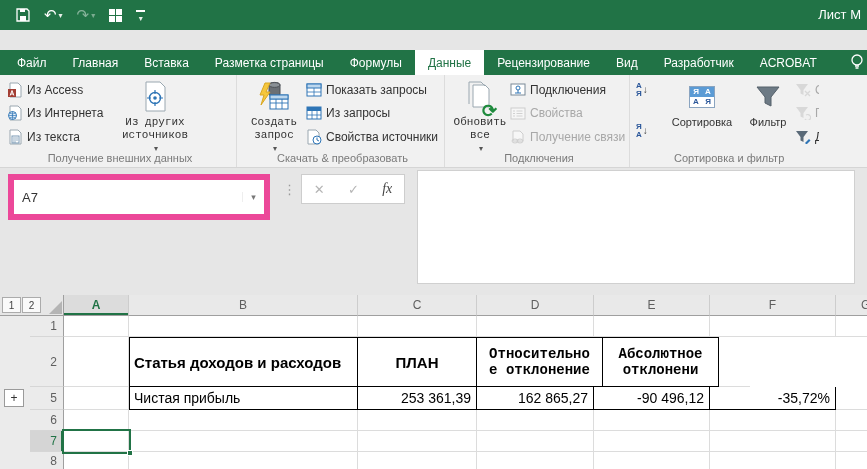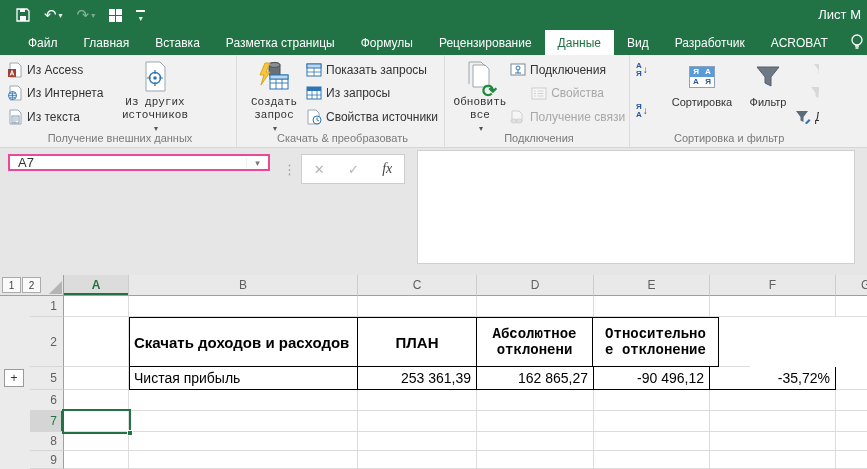--- a/index.html
+++ b/index.html
@@ -15,52 +15,52 @@
   .qbtn .dd { font-size:8px; color:#e8f0ea; }
   .qbtn.disabled { opacity:.45; }
   .gridicon { width:13px; height:13px; display:grid; grid-template-columns:6px 6px; grid-template-rows:6px 6px; gap:1px; }
   .gridicon span { background:#fff; }
   .qcustom { display:flex; flex-direction:column; align-items:center; line-height:5px; color:#fff; }
   .qcustom .bar { width:9px; border-top:2px solid #fff; margin-bottom:2px; }
   .qcustom .dd { font-size:8px; }
   .wintitle { position:absolute; right:6px; top:7px; color:#fff; font-size:13px; white-space:nowrap; }
 
   
-  .tabbar { height:25px; background:#217346; display:flex; align-items:stretch; padding-left:15px; position:relative; }
+  .tabbar { height:25px; background:#217346; display:flex; align-items:stretch; padding-left:4px; position:relative;margin-top:20px; }
   .tab { color:#fff; font-size:12px; padding:0 13px; display:flex; align-items:center; cursor:pointer; white-space:nowrap; }
   .tab.active { background:#fff; color:#217346; }
   .tellme { position:absolute; right:2px; top:3px; }
 
   
   .ribbon { height:93px; background:#f1f1f1; border-bottom:1px solid #d5d5d5; display:flex; }
   .rgroup { position:relative; height:100%; border-right:1px solid #dcdcdc; flex-shrink:0; overflow:hidden; }
   .glabel { position:absolute; bottom:3px; left:4px; right:0; text-align:center; font-size:11px; color:#7a7a7a; white-space:nowrap; }
   .gcontent { display:flex; align-items:flex-start; padding:4px 4px 0 6px; height:74px; }
   .smallstack { display:flex; flex-direction:column; justify-content:space-between; height:68px; flex-shrink:0; }
   .sbtn { display:flex; align-items:center; gap:4px; font-size:12px; color:#333; height:21px; cursor:pointer; white-space:nowrap; }
   .sbtn .icon { width:17px; height:16px; flex-shrink:0; display:flex; align-items:center; justify-content:center; }
-  .sbtn.disabled { color:#a8a8a8;justify-content:center; }
+  .sbtn.disabled { color:#a8a8a8; }
   .sbtn.disabled svg { opacity:.4; filter:grayscale(1); }
   .lbtn { display:flex; flex-direction:column; align-items:center; font-size:11px; color:#333; text-align:center;
           line-height:13px; cursor:pointer; flex-shrink:0; padding-top:1px; }
   .lbtn .bigicon { height:34px; display:flex; align-items:center; justify-content:center; margin-bottom:2px; }
   .pl { white-space:pre-line;font-family:Liberation Mono, monospace; }
   .dda { font-size:8px; color:#555; margin-left:2px; }
 
   
   .sorticon { display:flex; align-items:center; gap:1px; }
   .sletters { display:flex; flex-direction:column; font-size:8px; line-height:8px; font-weight:bold; color:#2b579a; }
   .sarrow { color:#444; font-size:10px; }
   .sortbox { width:26px; height:22px; border:1px solid #8aa4c0; display:grid; grid-template-columns:1fr 1fr; font-size:8px; font-weight:bold; text-align:center; line-height:10px; }
   .sortbox .b1 { background:#5b9bd5; color:#fff; }
   .sortbox .b2 { background:#fff; color:#2b579a; }
 
   
   .fbar { position:relative; height:127px; background:#e6e6e6; }
-  .namebox { position:absolute; left:8px; top:6px; width:262px; height:17px; background:#fff; border:2px solid #ec4899;
+  .namebox { position:absolute; left:8px; top:6px; width:262px; height:46px; background:#fff; border:6px solid #ec4899;
              display:flex; align-items:center; font-size:13px; color:#333; }
   .namebox .val { flex:1; padding-left:8px; }
   .namebox .nbdd { width:22px; text-align:center; color:#777; font-size:9px; border-left:1px solid #eee; }
   .fdots { position:absolute; left:283px; top:6px; height:30px; display:flex; align-items:center; color:#9a9a9a; font-size:13px; }
   .fxbox { position:absolute; left:301px; top:6px; width:104px; height:30px; background:#fff; border:1px solid #cdcdcd;
            display:flex; align-items:center; justify-content:space-around; }
   .fxbox .xbtn { color:#b5b5b5; font-size:13px; cursor:pointer; }
   .fxbox .fxbtn { font-family:Liberation Serif, serif; font-style:italic; font-size:14px; color:#444; cursor:pointer; }
   .finput { position:absolute; left:417px; top:2px; width:438px; height:114px; background:#fff; border:1px solid #d0d0d0; cursor:text; }
 
@@ -137,22 +137,22 @@
     </div>
     <div class="wintitle">Лист М</div>
   </div>
 
   <div class="tabbar">
     <span class="tab">Файл</span>
     <span class="tab">Главная</span>
     <span class="tab">Вставка</span>
     <span class="tab">Разметка страницы</span>
     <span class="tab">Формулы</span>
+    <span class="tab active">Данные</span>
     <span class="tab">Рецензирование</span>
-    <span class="tab active">Данные</span>
     <span class="tab">Вид</span>
     <span class="tab">Разработчик</span>
     <span class="tab">ACROBAT</span>
     <span class="tellme">
       <svg width="16" height="18" viewBox="0 0 16 18">
           <circle cx="8" cy="7" r="5" fill="none" stroke="#fff" stroke-width="1.3"></circle>
           <path d="M6 13h4M6.5 15h3" stroke="#fff" stroke-width="1.3"></path>
         </svg>
     </span>
   </div>
@@ -428,26 +428,26 @@
         <div class="cell c3"></div>
         <div class="cell c4"></div>
         <div class="cell c5"></div>
         <div class="cell c6"></div>
     </div>
 
     <div class="grow r2">
       <div class="omargin"></div>
       <div class="rowhdr">2</div>
       <div class="cell c0"></div>
-      <div class="cell c1 tcell t-top t-left hb padl">Скачать доходов и расходов</div>
+      <div class="cell c1 tcell t-top t-left hb padl">Статья доходов и расходов</div>
       <div class="cell c2 tcell t-top hb ctr">ПЛАН</div>
+      <div class="cell c5 tcell t-top hb2 ctr pl">Относительно
+е отклонение</div>
       <div class="cell c4 tcell t-top hb2 ctr pl">Абсолютное
 отклонени</div>
-      <div class="cell c5 tcell t-top hb2 ctr pl">Относительно
-е отклонение</div>
       <div class="cell c6"></div>
     </div>
 
     <div class="grow r5">
       <div class="omargin">
         <span class="expbtn">+</span>
       </div>
       <div class="rowhdr">5</div>
       <div class="cell c0"></div>
       <div class="cell c1 tcell t-left padl">Чистая прибыль</div>

